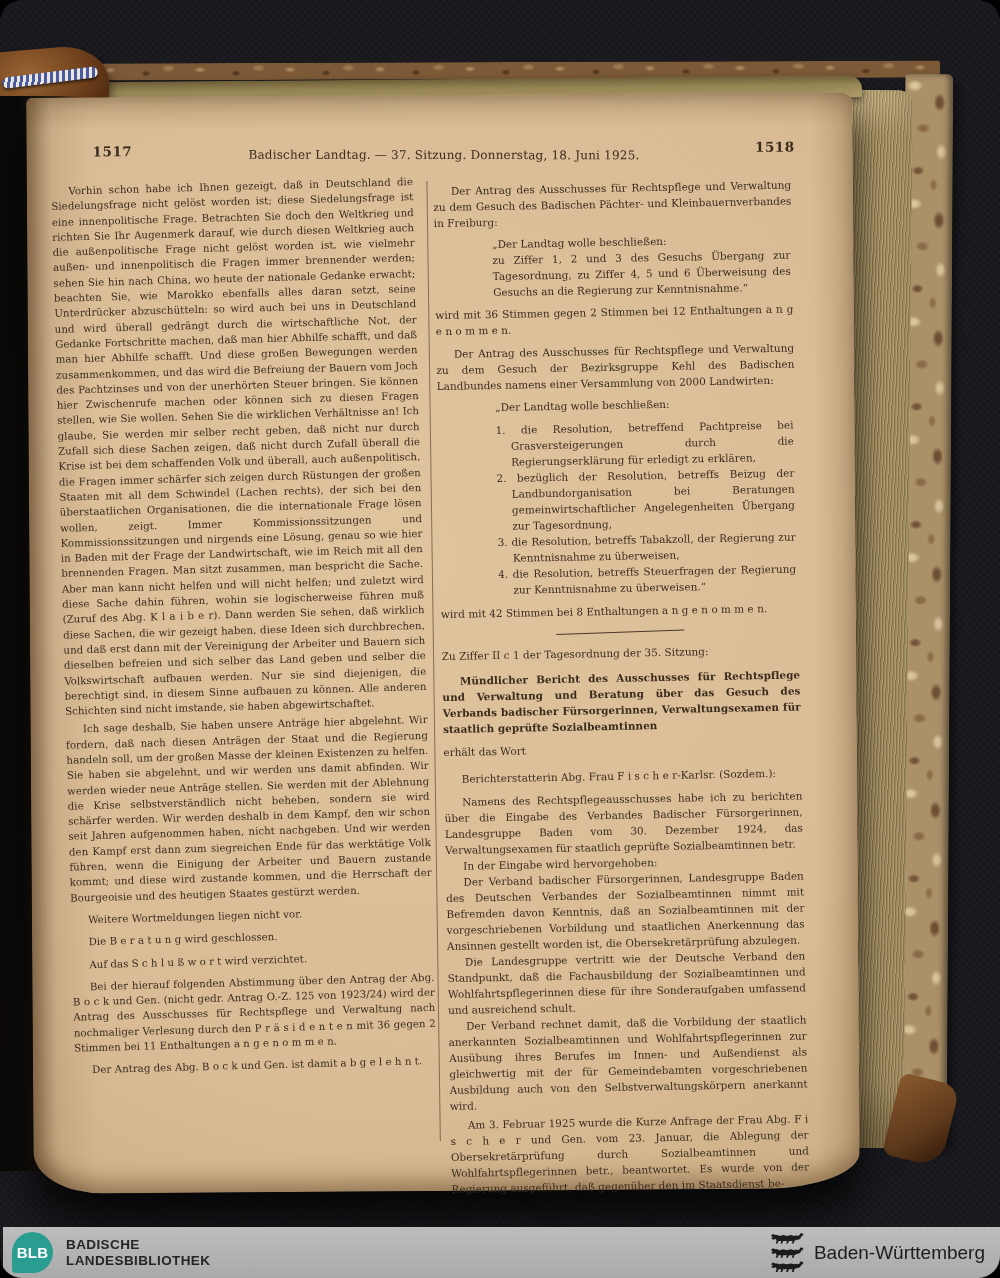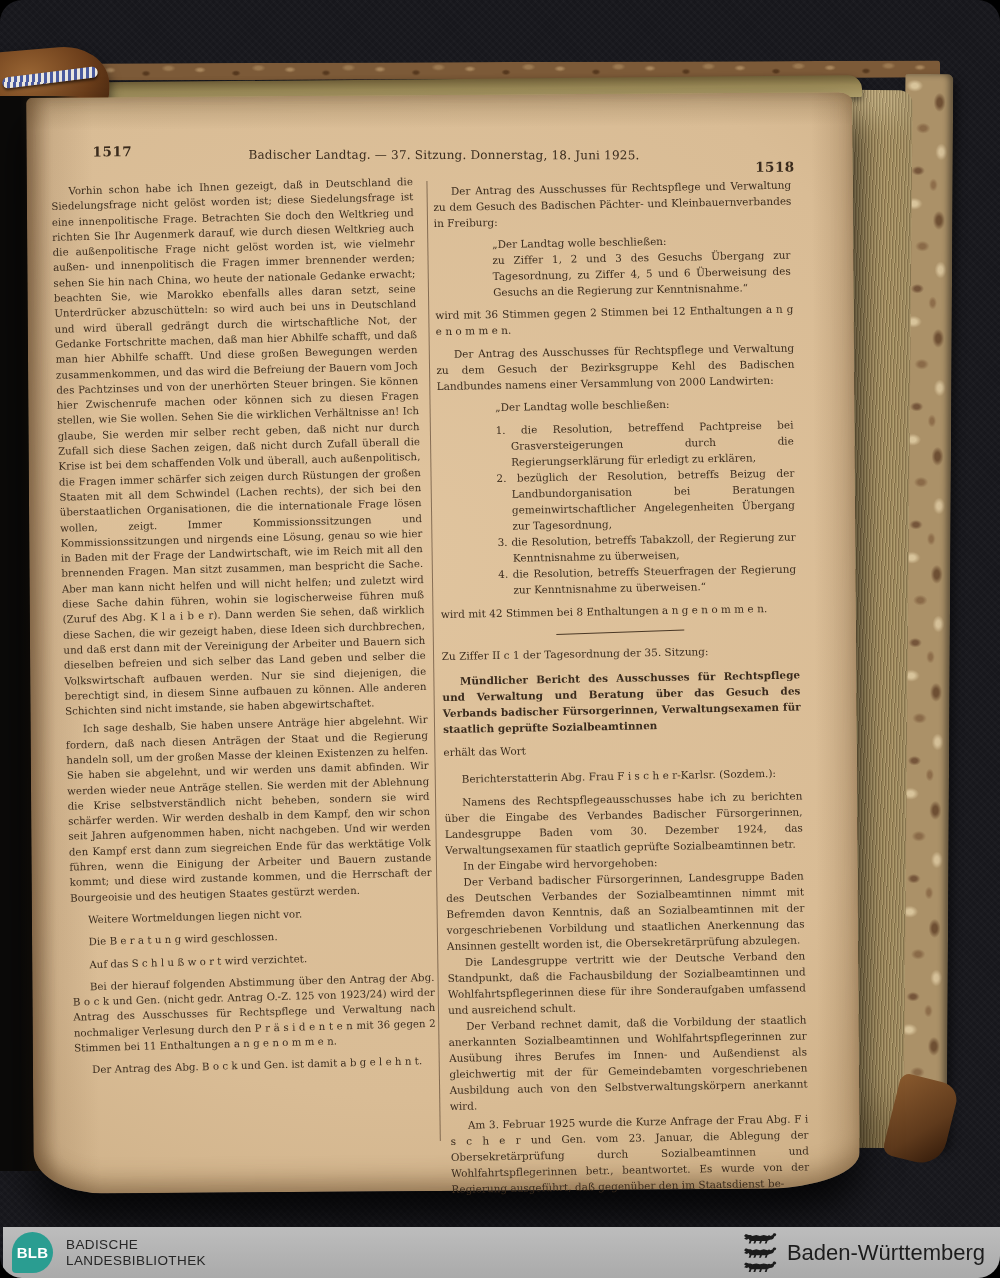--- a/index.html
+++ b/index.html
@@ -83,21 +83,21 @@
       linear-gradient(90deg, rgba(92,62,34,0.38) 0, rgba(92,62,34,0.12) 3%, rgba(92,62,34,0) 8%),
       linear-gradient(270deg, rgba(120,90,55,0.28) 0, rgba(120,90,55,0) 5%),
       linear-gradient(180deg, rgba(110,88,52,0.30) 0, rgba(110,88,52,0) 3%),
       radial-gradient(120% 90% at 45% 42%, #e0c49e 0%, #d9bc95 55%, #cbad84 82%, #b3946a 100%);
     border-radius:6px 14px 95px 70px / 6px 10px 36px 42px;
     box-shadow:0 26px 38px rgba(0,0,0,0.78), inset 0 -14px 20px rgba(90,60,30,0.35), inset 10px 0 16px rgba(60,35,15,0.28);
     color:#3a2b1d;
   }
   .page-header{position:absolute;top:46px;left:66px;width:702px;display:flex;align-items:flex-start;}
   .pn{font-weight:bold;font-size:13.5px;letter-spacing:0.5px;}
-  .pn-right{margin-top:20px;}
+  .pn-right{margin-top:0;}
   .running-title{flex:1;text-align:center;font-size:12px;padding-top:7px;transform:rotate(0.5deg);letter-spacing:0.2px;}
   .col{position:absolute;top:86px;font-size:10.2px;line-height:15.3px;text-align:justify;letter-spacing:0.05px;hyphens:auto;}
   .col p{margin:0;text-indent:1.7em;}
   .col p.noind{text-indent:0;}
   .col-left{left:42px;width:362px;transform:rotate(-1.15deg);transform-origin:bottom left;}
   .col-right{left:412px;width:358px;font-size:10.4px;line-height:16px;transform:rotate(-0.65deg);}
   .col-rule{position:absolute;left:403px;top:86px;width:1px;height:960px;background:rgba(60,40,25,0.55);transform:rotate(-0.4deg);}
   .gap{margin-top:7px !important;}
   .smgap{margin-top:3px !important;}
   .quote{margin:6px 2px 6px 58px;}
@@ -112,22 +112,22 @@
     background:linear-gradient(#bdbdbd,#aaaaaa);
     display:flex;align-items:center;
     font-family:"Liberation Sans", sans-serif;
   }
   .blb-logo{
     width:41px;height:41px;margin-left:9px;flex:0 0 auto;
     background:#2a9d91;border-radius:50% 50% 50% 4px;
     display:flex;align-items:center;justify-content:center;
     color:#ffffff;font-weight:bold;font-size:15px;letter-spacing:0.3px;
   }
-  .lib-name{margin-left:13px;font-weight:normal;font-size:13.5px;line-height:15.5px;color:#262626;letter-spacing:0.4px;}
-  .bw-brand{margin-left:auto;margin-right:18px;display:flex;align-items:center;gap:10px;color:#1d1d1d;font-size:22px;}
+  .lib-name{margin-left:13px;font-weight:bold;font-size:13.5px;line-height:15.5px;color:#262626;letter-spacing:0.4px;}
+  .bw-brand{margin-left:auto;margin-right:18px;display:flex;align-items:center;gap:10px;color:#1d1d1d;font-size:19px;}
   .bw-lions{display:block;}
 </style>
 </head>
 <body>
 
 <div class="stage">
 
   <div class="cover-top"></div>
   <div class="marble"></div>
   <div class="fore-edge"></div>

